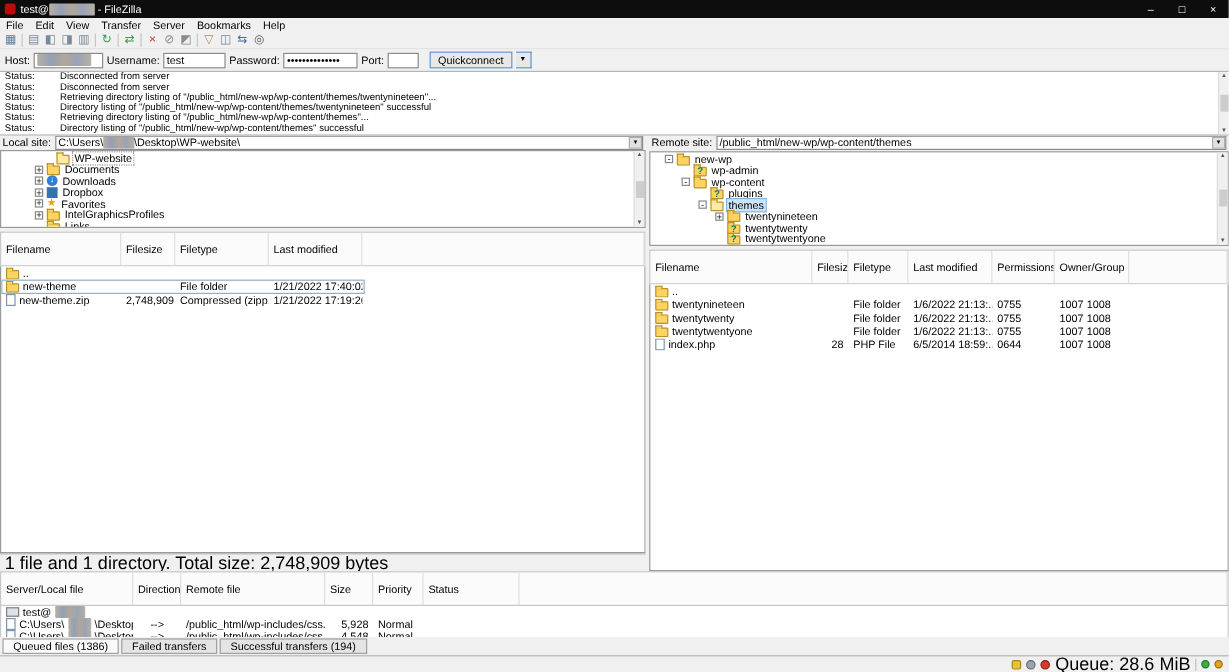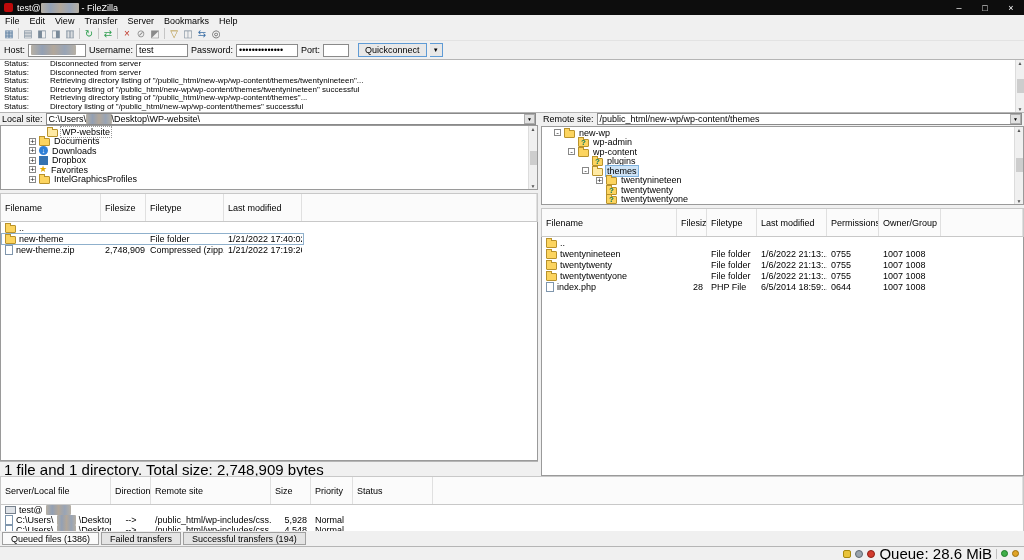--- a/index.html
+++ b/index.html
@@ -237,20 +237,25 @@
         <div class="tree-row" style="padding-left:28px">
             <span class="exp">+</span>
             <span class="icon-star">★</span>
             <span class="tlabel">Favorites</span>
           </div>
         <div class="tree-row" style="padding-left:28px">
             <span class="exp">+</span>
             <span class="ficon-folder"></span>
             <span class="tlabel">IntelGraphicsProfiles</span>
           </div>
+        <div class="tree-row" style="padding-left:28px">
+            <span class="exp-spacer"></span>
+            <span class="ficon-folder"></span>
+            <span class="tlabel">Links</span>
+          </div>
         <div class="vscroll">
             <span>▲</span>
             <span class="vthumb"></span>
             <span>▼</span>
           </div>
       </div>
       <div class="hsep"></div>
       <div class="flist-header cols-local">
         <span class="hcell">Filename</span>
         <span class="hcell">Filesize</span>
@@ -422,21 +427,21 @@
             <span class="fcell"></span>
         </div>
       </div>
     </div>
   </div>
 
   <div class="queue">
     <div class="flist-header cols-queue">
       <span class="hcell">Server/Local file</span>
       <span class="hcell">Direction</span>
-      <span class="hcell">Remote site</span>
+      <span class="hcell">Remote file</span>
       <span class="hcell">Size</span>
       <span class="hcell">Priority</span>
       <span class="hcell">Status</span>
       <span class="hcell"></span>
     </div>
     <div class="queue-rows">
       <div class="frow cols-queue">
         <span class="fcell name">
             <span class="ficon-server"></span>
             <span>test@</span>

